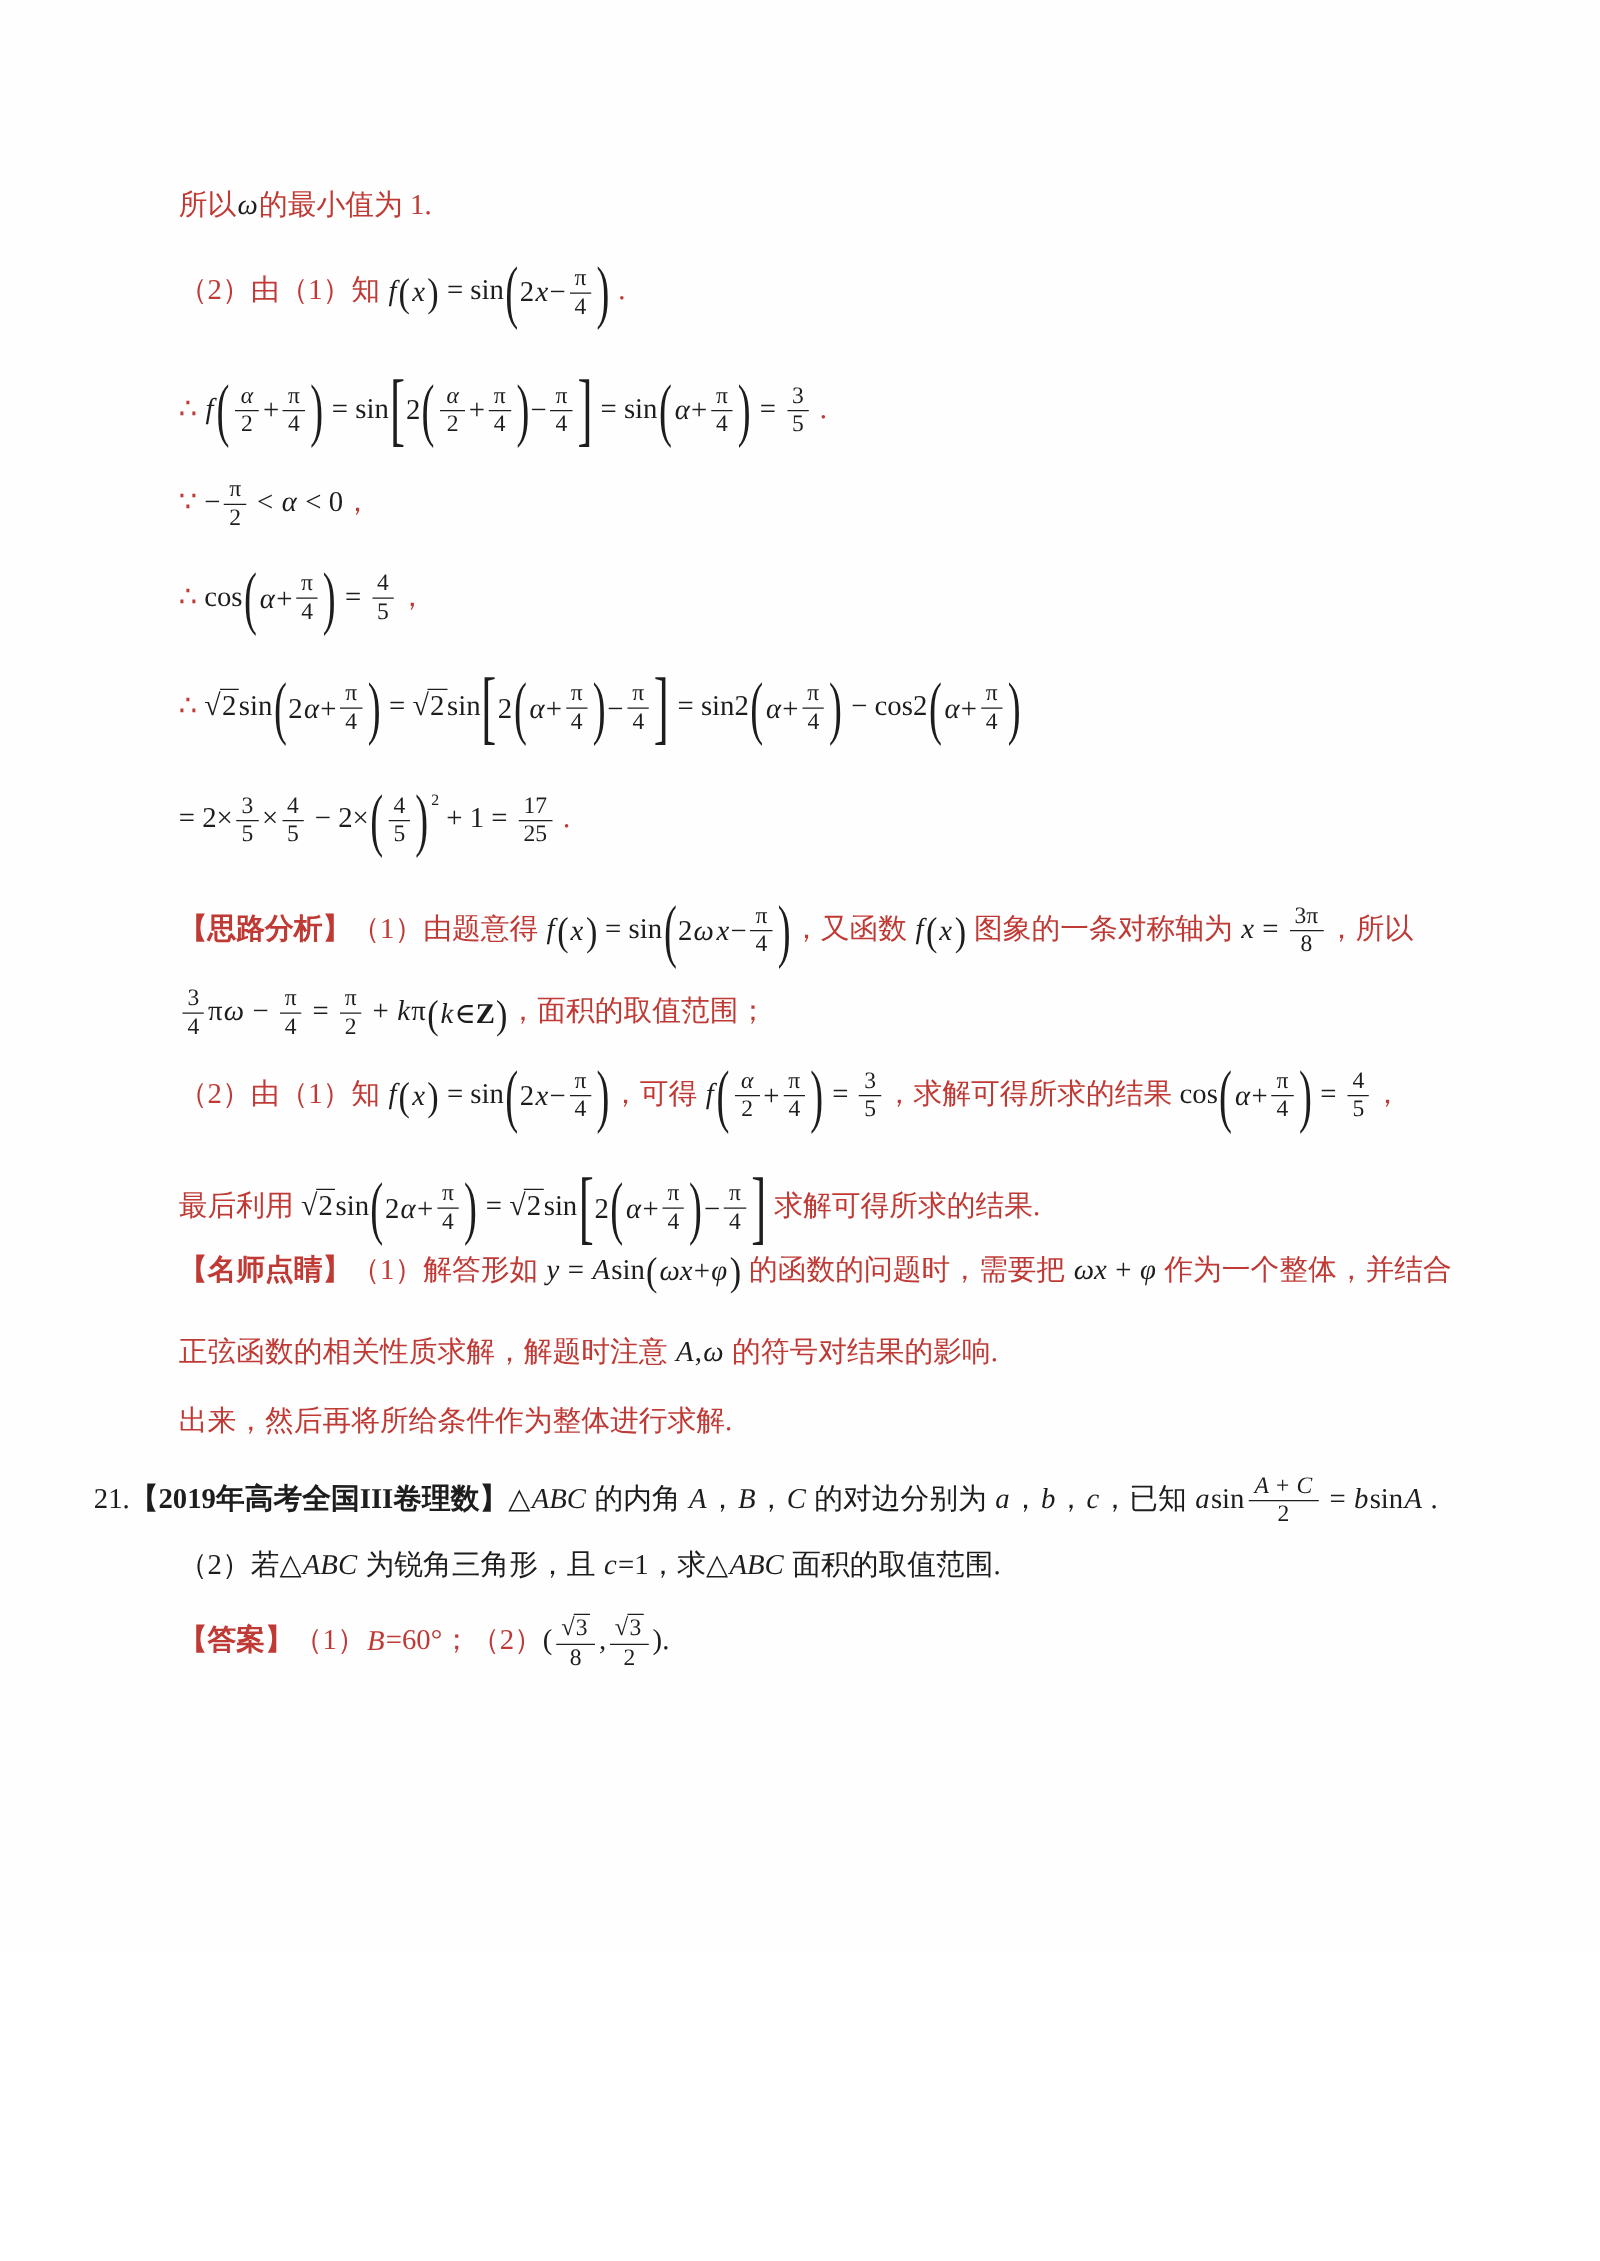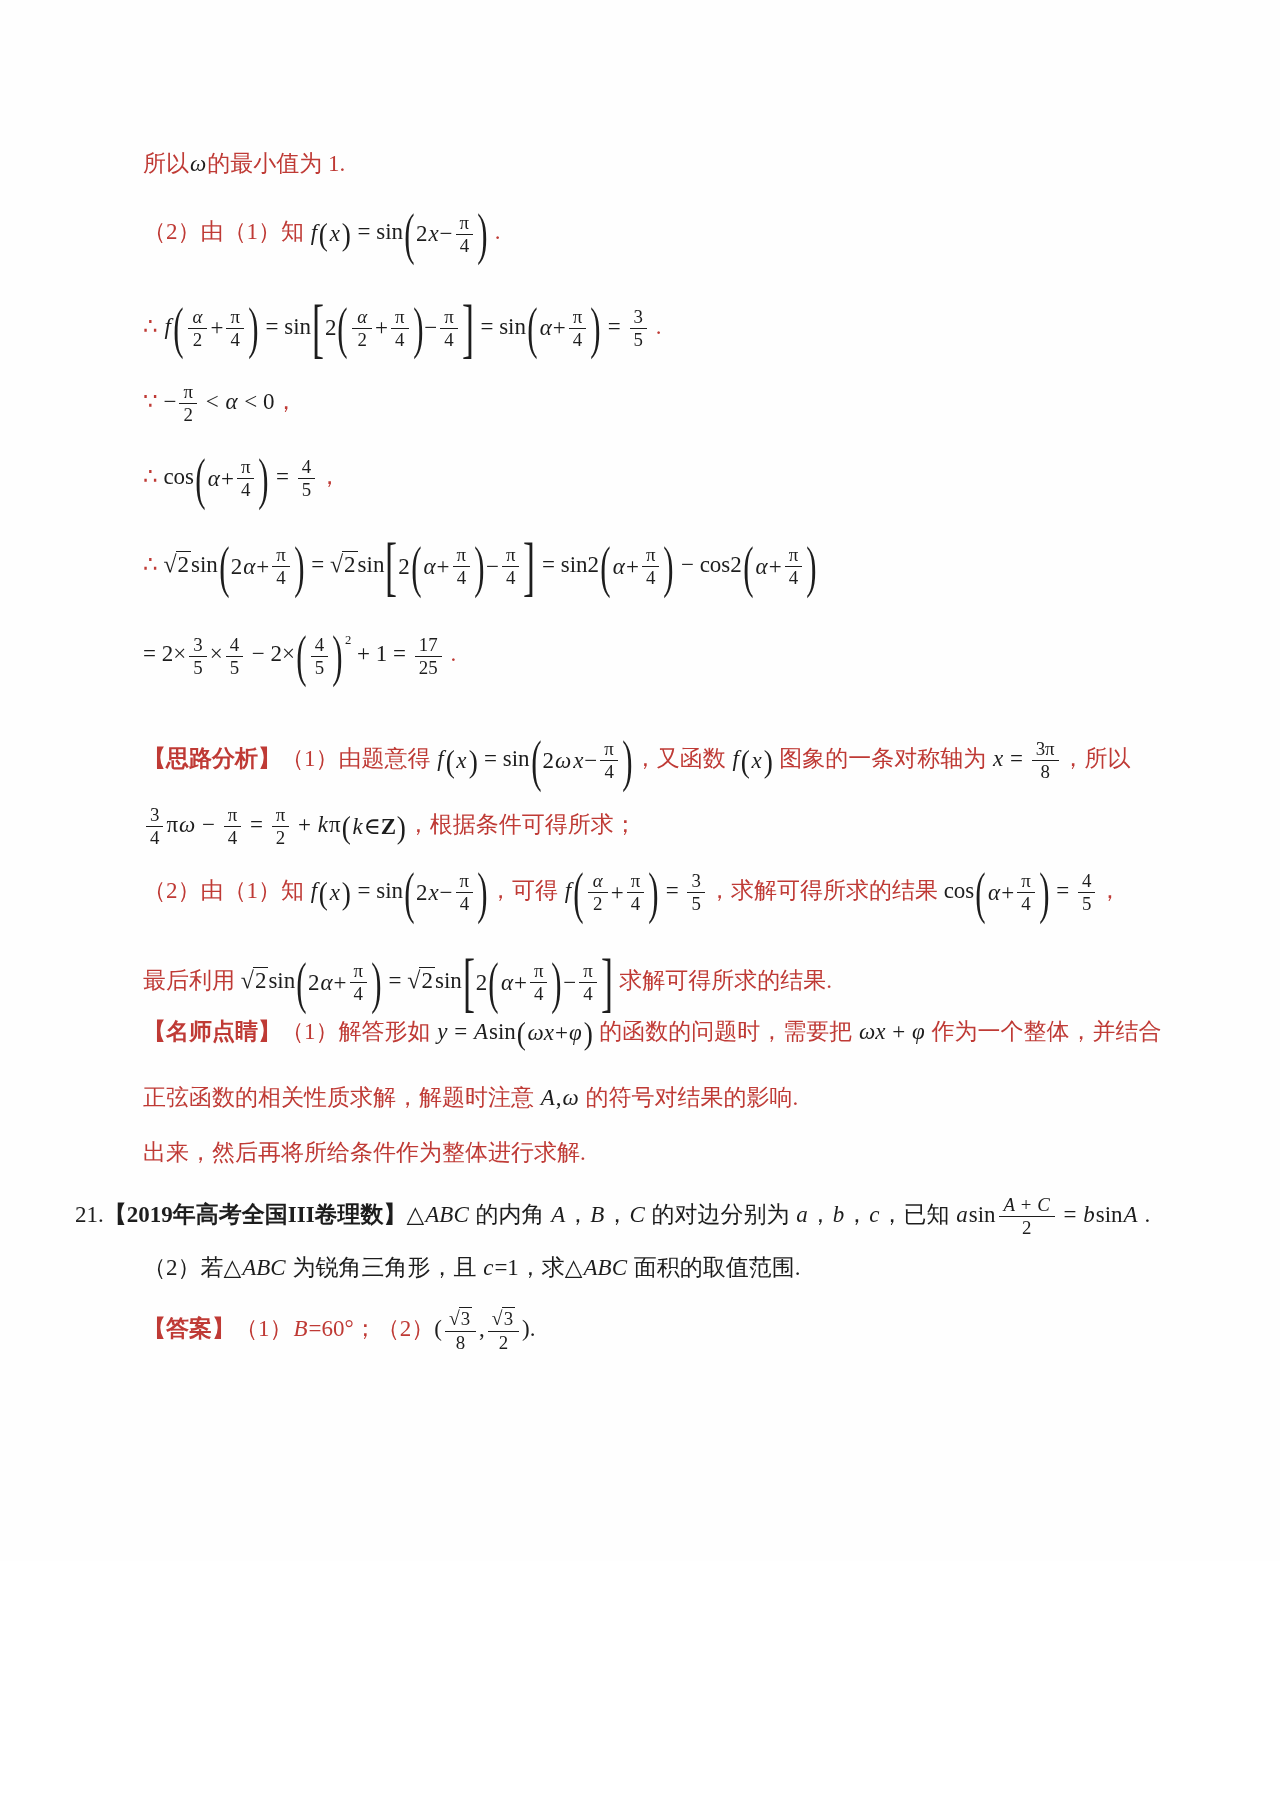--- a/index.html
+++ b/index.html
@@ -46,21 +46,21 @@
   .sup{font-size:.55em; vertical-align:1.45em; display:inline-block; margin-left:1px;}
 
   
   [data-name="solution-line-omega-min"]{margin-top:148px;}
   [data-name="solution-line-part2-intro"]{margin-top:26px;}
   [data-name="formula-line-f-alpha"]{margin-top:33px;}
   [data-name="formula-line-alpha-range"]{margin-top:20px;}
   [data-name="formula-line-cos-value"]{margin-top:24px;}
   [data-name="formula-line-sqrt2-expansion"]{margin-top:27px;}
   [data-name="formula-line-final-value"]{margin-top:29px;}
-  [data-name="analysis-line-1"]{margin-top:48px;}
+  [data-name="analysis-line-1"]{margin-top:32px;}
   [data-name="analysis-line-2"]{margin-top:15px;}
   [data-name="analysis-line-3"]{margin-top:15px;}
   [data-name="analysis-line-4"]{margin-top:29px;}
   [data-name="tips-line-1"]{}
   [data-name="tips-line-2"]{margin-top:33px;}
   [data-name="tips-line-3"]{margin-top:27px;}
   [data-name="tips-line-4"]{margin-top:22px;}
   [data-name="question-21"]{margin-top:25px;}
   [data-name="question-21-part1"]{margin-top:8px;}
   [data-name="question-21-part2"]{margin-top:13px;}
@@ -286,21 +286,21 @@
           <span class="fn"><span>π</span></span>
           <span class="fd"><span>2</span></span>
         </span><span> + </span><span class="it">k</span><span>π</span><span class="grp z0">
           <span class="d">(</span>
           <span class="ga">
             <span class="it">k</span>
             <span> ∈ </span>
             <span class="bold">Z</span>
           </span>
           <span class="d">)</span>
-        </span><span class="red">，根据条件可得所求；</span></div>
+        </span><span class="red">，面积的取值范围；</span></div>
       <div class="line ind1" data-name="analysis-line-3"><span class="red">（2）由（1）知 </span><span class="it">f</span><span class="grp z0">
           <span class="d">(</span>
           <span class="ga">
             <span class="it">x</span>
           </span>
           <span class="d">)</span>
         </span><span> = sin</span><span class="grp z1">
           <span class="d">(</span>
           <span class="ga">
             <span>2</span>

